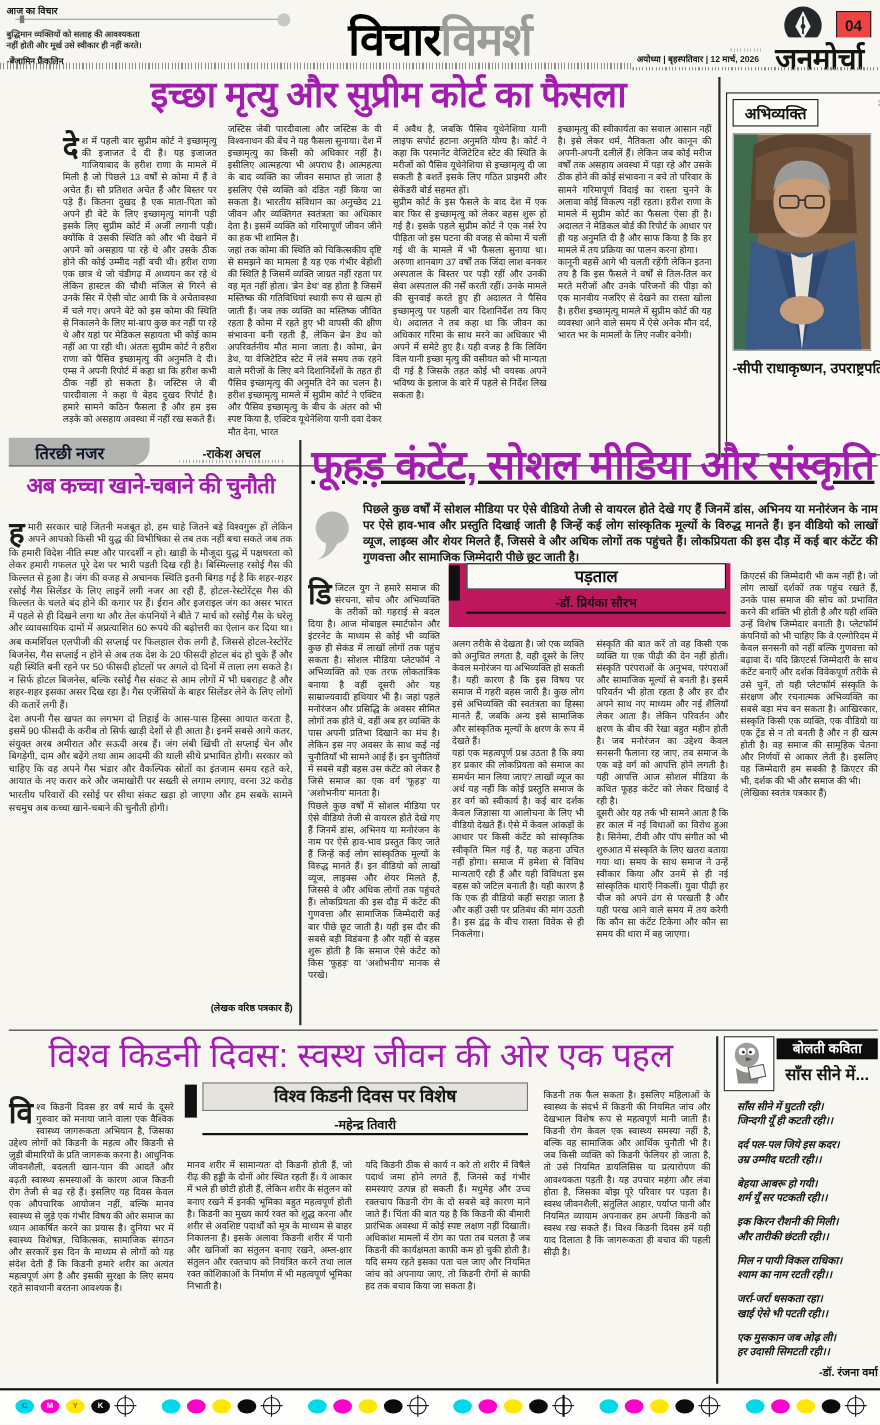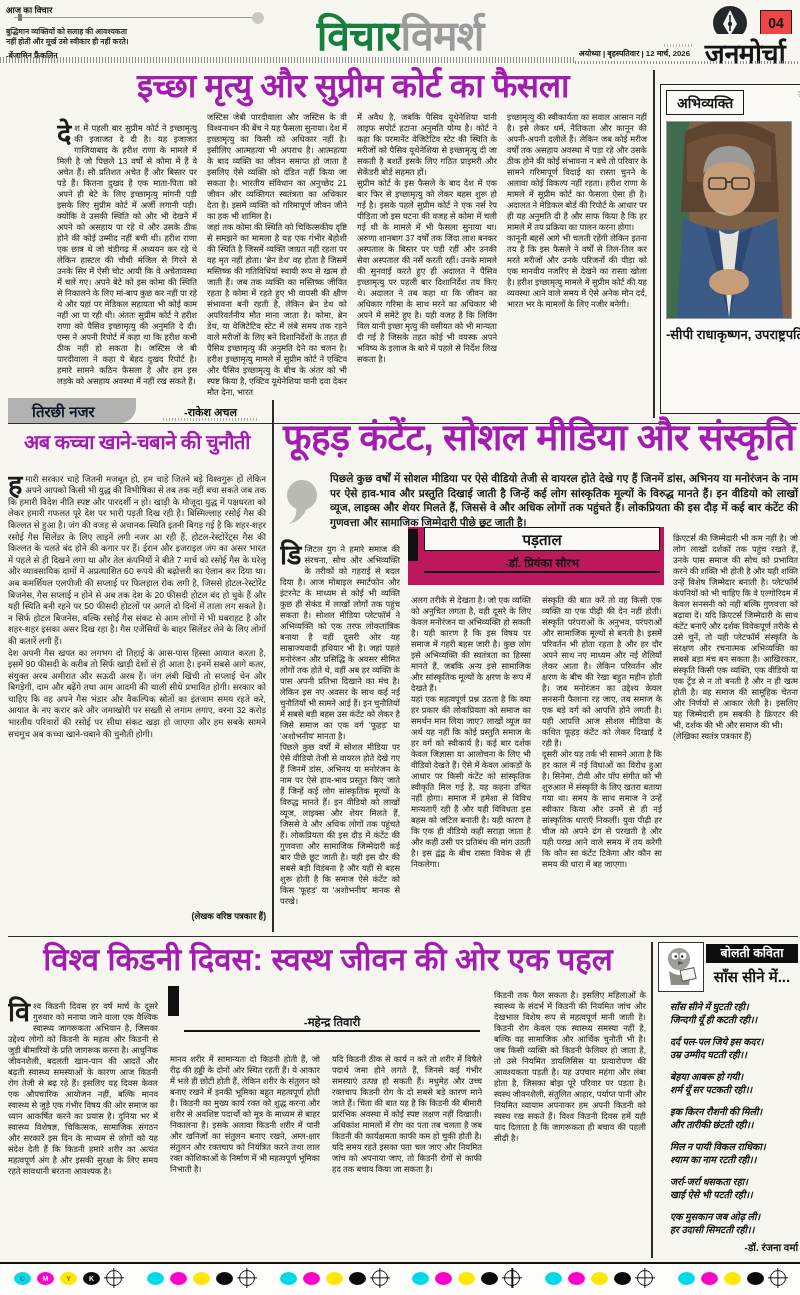--- a/index.html
+++ b/index.html
@@ -39,21 +39,21 @@
     <div class="abs" style="left:8px;top:10px;width:250px;height:8px;">
       <div style="position:absolute;left:0;top:3px;width:245px;height:1px;background:#9a9a9a;"></div>
       <div style="position:absolute;left:4px;top:0;width:4px;height:7px;background:#777;"></div>
       <div style="position:absolute;right:0;top:-2px;width:12px;height:12px;border-radius:50%;background:#c9c9c4;"></div>
     </div>
     <div style="font-size:7.6px;line-height:9.5px;font-weight:bold;color:#333;margin-top:12px;width:125px;">बुद्धिमान व्यक्तियों को सलाह की आवश्यकता नहीं होती और मूर्ख उसे स्वीकार ही नहीं करते।</div>
     <div style="font-size:7.8px;font-weight:bold;margin-top:4px;">-बेंजामिन फ्रैंकलिन</div>
   </div>
 
   <div class="abs" style="left:250px;top:6px;width:300px;text-align:center;font-size:41px;font-weight:bold;letter-spacing:-1px;">
-    <span style="color:#15803d;">विचार</span><span style="color:#9b9b9b;">विमर्श</span>
+    <span style="color:#000000;">विचार</span><span style="color:#9b9b9b;">विमर्श</span>
   </div>
 
   <div class="abs" style="left:712px;top:5px;width:36px;height:36px;">
     <svg width="36" height="36" viewBox="0 0 36 36">
       <circle cx="18" cy="18" r="17" fill="#24282a"></circle>
       <path d="M18 5 L25 19 L18 31 L11 19 Z" fill="#f2f2ee"></path>
       <line x1="18" y1="10" x2="18" y2="26" stroke="#24282a" stroke-width="1.6"></line>
       <circle cx="18" cy="19" r="2.2" fill="#24282a"></circle>
     </svg>
   </div>
@@ -116,21 +116,21 @@
   <div class="abs hatch" style="left:155px;top:20px;width:95px;height:3px;opacity:.7;"></div>
   <div class="headline" style="position:absolute;left:0;top:32px;width:258px;font-size:20px;line-height:24px;">अब कच्चा खाने-चबाने की चुनौती</div>
   <div class="abs col" style="left:0;top:64px;width:258px;height:446px;font-size:8.6px;line-height:11.6px;">
     <span class="dropcap">ह</span><span>मारी सरकार चाहे जितनी मजबूत हो, हम चाहे जितने बड़े विश्वगुरू हों लेकिन अपने आपको किसी भी युद्ध की विभीषिका से तब तक नहीं बचा सकते जब तक कि हमारी विदेश नीति स्पष्ट और पारदर्शी न हो। खाड़ी के मौजूदा युद्ध में पक्षधरता को लेकर हमारी गफलत पूरे देश पर भारी पड़ती दिख रही है। बिस्मिल्लाह रसोई गैस की किल्लत से हुआ है। जंग की वजह से अचानक स्थिति इतनी बिगड़ गई है कि शहर-शहर रसोई गैस सिलेंडर के लिए लाइनें लगी नजर आ रही हैं, होटल-रेस्टोरेंट्स गैस की किल्लत के चलते बंद होने की कगार पर हैं। ईरान और इजराइल जंग का असर भारत में पहले से ही दिखने लगा था और तेल कंपनियों ने बीते 7 मार्च को रसोई गैस के घरेलू और व्यावसायिक दामों में अप्रत्याशित 60 रूपये की बढ़ोत्तरी का ऐलान कर दिया था। अब कमर्शियल एलपीजी की सप्लाई पर फिलहाल रोक लगी है, जिससे होटल-रेस्टोरेंट बिजनेस, गैस सप्लाई न होने से अब तक देश के 20 फीसदी होटल बंद हो चुके हैं और यही स्थिति बनी रहने पर 50 फीसदी होटलों पर अगले दो दिनों में ताला लग सकते है। न सिर्फ होटल बिजनेस, बल्कि रसोई गैस संकट से आम लोगों में भी घबराहट है और शहर-शहर इसका असर दिख रहा है। गैस एजेंसियों के बाहर सिलेंडर लेने के लिए लोगों की कतारें लगी हैं।
 देश अपनी गैस खपत का लगभग दो तिहाई के आस-पास हिस्सा आयात करता है, इसमें 90 फीसदी के करीब तो सिर्फ खाड़ी देशों से ही आता है। इनमें सबसे आगे कतर, संयुक्त अरब अमीरात और सऊदी अरब हैं। जंग लंबी खिंची तो सप्लाई चेन और बिगड़ेगी, दाम और बढ़ेंगे तथा आम आदमी की थाली सीधे प्रभावित होगी। सरकार को चाहिए कि वह अपने गैस भंडार और वैकल्पिक स्रोतों का इंतजाम समय रहते करे, आयात के नए करार करे और जमाखोरी पर सख्ती से लगाम लगाए, वरना 32 करोड़ भारतीय परिवारों की रसोई पर सीधा संकट खड़ा हो जाएगा और हम सबके सामने सचमुच अब कच्चा खाने-चबाने की चुनौती होगी।</span>
   </div>
   <div class="credit" style="position:absolute;left:0;top:512px;width:258px;text-align:right;font-size:8.6px;">(लेखक वरिष्ठ पत्रकार हैं)</div>
 </div>
 <div class="abs vrule" style="left:272px;top:400px;height:532px;"></div>
 
-<div class="abs" style="left:280px;top:415px;width:518px;height:532px;">
+<div class="abs" style="left:280px;top:400px;width:518px;height:532px;text-decoration:underline;">
   <div class="headline" style="font-size:37px;line-height:46px;">फूहड़ कंटेंट, सोशल मीडिया और संस्कृति</div>
   <div class="abs" style="left:2px;top:62px;width:40px;height:48px;">
     <svg width="40" height="48" viewBox="0 0 40 48">
       <circle cx="20" cy="18" r="15" fill="#b9b9b6"></circle>
       <path d="M14 30 Q16 42 6 47 Q20 44 25 31 Z" fill="#b9b9b6"></path>
     </svg>
   </div>
   <div style="position:absolute;left:50px;top:56px;width:468px;font-size:10.6px;line-height:14.6px;
               font-weight:bold;text-align:justify;color:#191919;">पिछले कुछ वर्षों में सोशल मीडिया पर ऐसे वीडियो तेजी से वायरल होते देखे गए हैं जिनमें डांस, अभिनय या मनोरंजन के नाम पर ऐसे हाव-भाव और प्रस्तुति दिखाई जाती है जिन्हें कई लोग सांस्कृतिक मूल्यों के विरुद्ध मानते हैं। इन वीडियो को लाखों व्यूज, लाइव्स और शेयर मिलते हैं, जिससे वे और अधिक लोगों तक पहुंचते हैं। लोकप्रियता की इस दौड़ में कई बार कंटेंट की गुणवत्ता और सामाजिक जिम्मेदारी पीछे छूट जाती है।</div>
 
@@ -150,30 +150,32 @@
     <div style="position:absolute;left:16px;top:0;width:236px;height:24px;border:1.3px solid #111;
                 font-weight:bold;font-size:15px;text-align:center;line-height:24px;background:#fbfaf6;box-sizing:border-box;">पड़ताल</div>
     <div class="byline" style="position:absolute;left:16px;top:28px;width:236px;text-align:center;font-size:11.5px;">-डॉ. प्रियंका सौरभ</div>
     <div style="position:absolute;left:16px;top:44px;width:236px;height:2px;background:#111;"></div>
   </div>
 </div>
 
 <div class="abs hrule" style="left:8px;top:936px;width:790px;"></div>
 
 <div class="abs" style="left:8px;top:940px;width:640px;height:320px;">
-  <div class="headline" style="font-size:31px;line-height:40px;font-weight:700;letter-spacing:0;">विश्व किडनी दिवस: स्वस्थ जीवन की ओर एक पहल</div>
+  <div class="headline" style="font-size:31px;line-height:40px;font-weight:400;letter-spacing:0;">विश्व किडनी दिवस: स्वस्थ जीवन की ओर एक पहल</div>
   <div class="abs col" style="left:0;top:50px;width:150px;height:266px;">
     <span class="dropcap">वि</span><span>श्व किडनी दिवस हर वर्ष मार्च के दूसरे गुरुवार को मनाया जाने वाला एक वैश्विक स्वास्थ्य जागरूकता अभियान है, जिसका उद्देश्य लोगों को किडनी के महत्व और किडनी से जुड़ी बीमारियों के प्रति जागरूक करना है। आधुनिक जीवनशैली, बदलती खान-पान की आदतें और बढ़ती स्वास्थ्य समस्याओं के कारण आज किडनी रोग तेजी से बढ़ रहे हैं। इसलिए यह दिवस केवल एक औपचारिक आयोजन नहीं, बल्कि मानव स्वास्थ्य से जुड़े एक गंभीर विषय की ओर समाज का ध्यान आकर्षित करने का प्रयास है। दुनिया भर में स्वास्थ्य विशेषज्ञ, चिकित्सक, सामाजिक संगठन और सरकारें इस दिन के माध्यम से लोगों को यह संदेश देती हैं कि किडनी हमारे शरीर का अत्यंत महत्वपूर्ण अंग है और इसकी सुरक्षा के लिए समय रहते सावधानी बरतना आवश्यक है।</span>
   </div>
   <div class="abs col" style="left:162px;top:50px;width:150px;height:266px;padding-top:64px;box-sizing:border-box;">मानव शरीर में सामान्यतः दो किडनी होती हैं, जो रीढ़ की हड्डी के दोनों ओर स्थित रहती हैं। ये आकार में भले ही छोटी होती हैं, लेकिन शरीर के संतुलन को बनाए रखने में इनकी भूमिका बहुत महत्वपूर्ण होती है। किडनी का मुख्य कार्य रक्त को शुद्ध करना और शरीर से अवशिष्ट पदार्थों को मूत्र के माध्यम से बाहर निकालना है। इसके अलावा किडनी शरीर में पानी और खनिजों का संतुलन बनाए रखने, अम्ल-क्षार संतुलन और रक्तचाप को नियंत्रित करने तथा लाल रक्त कोशिकाओं के निर्माण में भी महत्वपूर्ण भूमिका निभाती है।</div>
   <div class="abs col" style="left:324px;top:50px;width:150px;height:266px;padding-top:64px;box-sizing:border-box;">यदि किडनी ठीक से कार्य न करे तो शरीर में विषैले पदार्थ जमा होने लगते हैं, जिनसे कई गंभीर समस्याएं उत्पन्न हो सकती हैं। मधुमेह और उच्च रक्तचाप किडनी रोग के दो सबसे बड़े कारण माने जाते हैं। चिंता की बात यह है कि किडनी की बीमारी प्रारंभिक अवस्था में कोई स्पष्ट लक्षण नहीं दिखाती। अधिकांश मामलों में रोग का पता तब चलता है जब किडनी की कार्यक्षमता काफी कम हो चुकी होती है। यदि समय रहते इसका पता चल जाए और नियमित जांच को अपनाया जाए, तो किडनी रोगों से काफी हद तक बचाव किया जा सकता है।</div>
   <div class="abs col" style="left:486px;top:50px;width:152px;height:266px;">किडनी तक फैल सकता है। इसलिए महिलाओं के स्वास्थ्य के संदर्भ में किडनी की नियमित जांच और देखभाल विशेष रूप से महत्वपूर्ण मानी जाती है। किडनी रोग केवल एक स्वास्थ्य समस्या नहीं है, बल्कि वह सामाजिक और आर्थिक चुनौती भी है। जब किसी व्यक्ति को किडनी फेलियर हो जाता है, तो उसे नियमित डायलिसिस या प्रत्यारोपण की आवश्यकता पड़ती है। यह उपचार महंगा और लंबा होता है, जिसका बोझ पूरे परिवार पर पड़ता है। स्वस्थ जीवनशैली, संतुलित आहार, पर्याप्त पानी और नियमित व्यायाम अपनाकर हम अपनी किडनी को स्वस्थ रख सकते हैं। विश्व किडनी दिवस हमें यही याद दिलाता है कि जागरूकता ही बचाव की पहली सीढ़ी है।</div>
 
   <div class="abs" style="left:160px;top:44px;width:314px;height:60px;background:#f7f6f1;">
     <div style="position:absolute;left:0;top:2px;width:11px;height:30px;background:#111;"></div>
+    <div style="position:absolute;left:16px;top:0;width:296px;height:26px;background:#e4e3de;border:1px solid #777;
+                font-weight:bold;font-size:16px;text-align:center;line-height:26px;box-sizing:border-box;">विश्व किडनी दिवस पर विशेष</div>
     <div class="byline" style="position:absolute;left:16px;top:30px;width:296px;text-align:center;font-size:11.5px;">-महेन्द्र तिवारी</div>
     <div style="position:absolute;left:16px;top:46px;width:296px;height:1.5px;background:#111;"></div>
   </div>
 </div>
 <div class="abs vrule" style="left:651px;top:942px;height:316px;"></div>
 
 <div class="abs" style="left:658px;top:942px;width:140px;height:318px;">
   <div style="position:absolute;left:0;top:0;width:44px;height:48px;border:1.2px solid #333;background:#fff;">
     <svg width="42" height="46" viewBox="0 0 42 46">
       <circle cx="20" cy="16" r="11" fill="#9d9d99"></circle>

